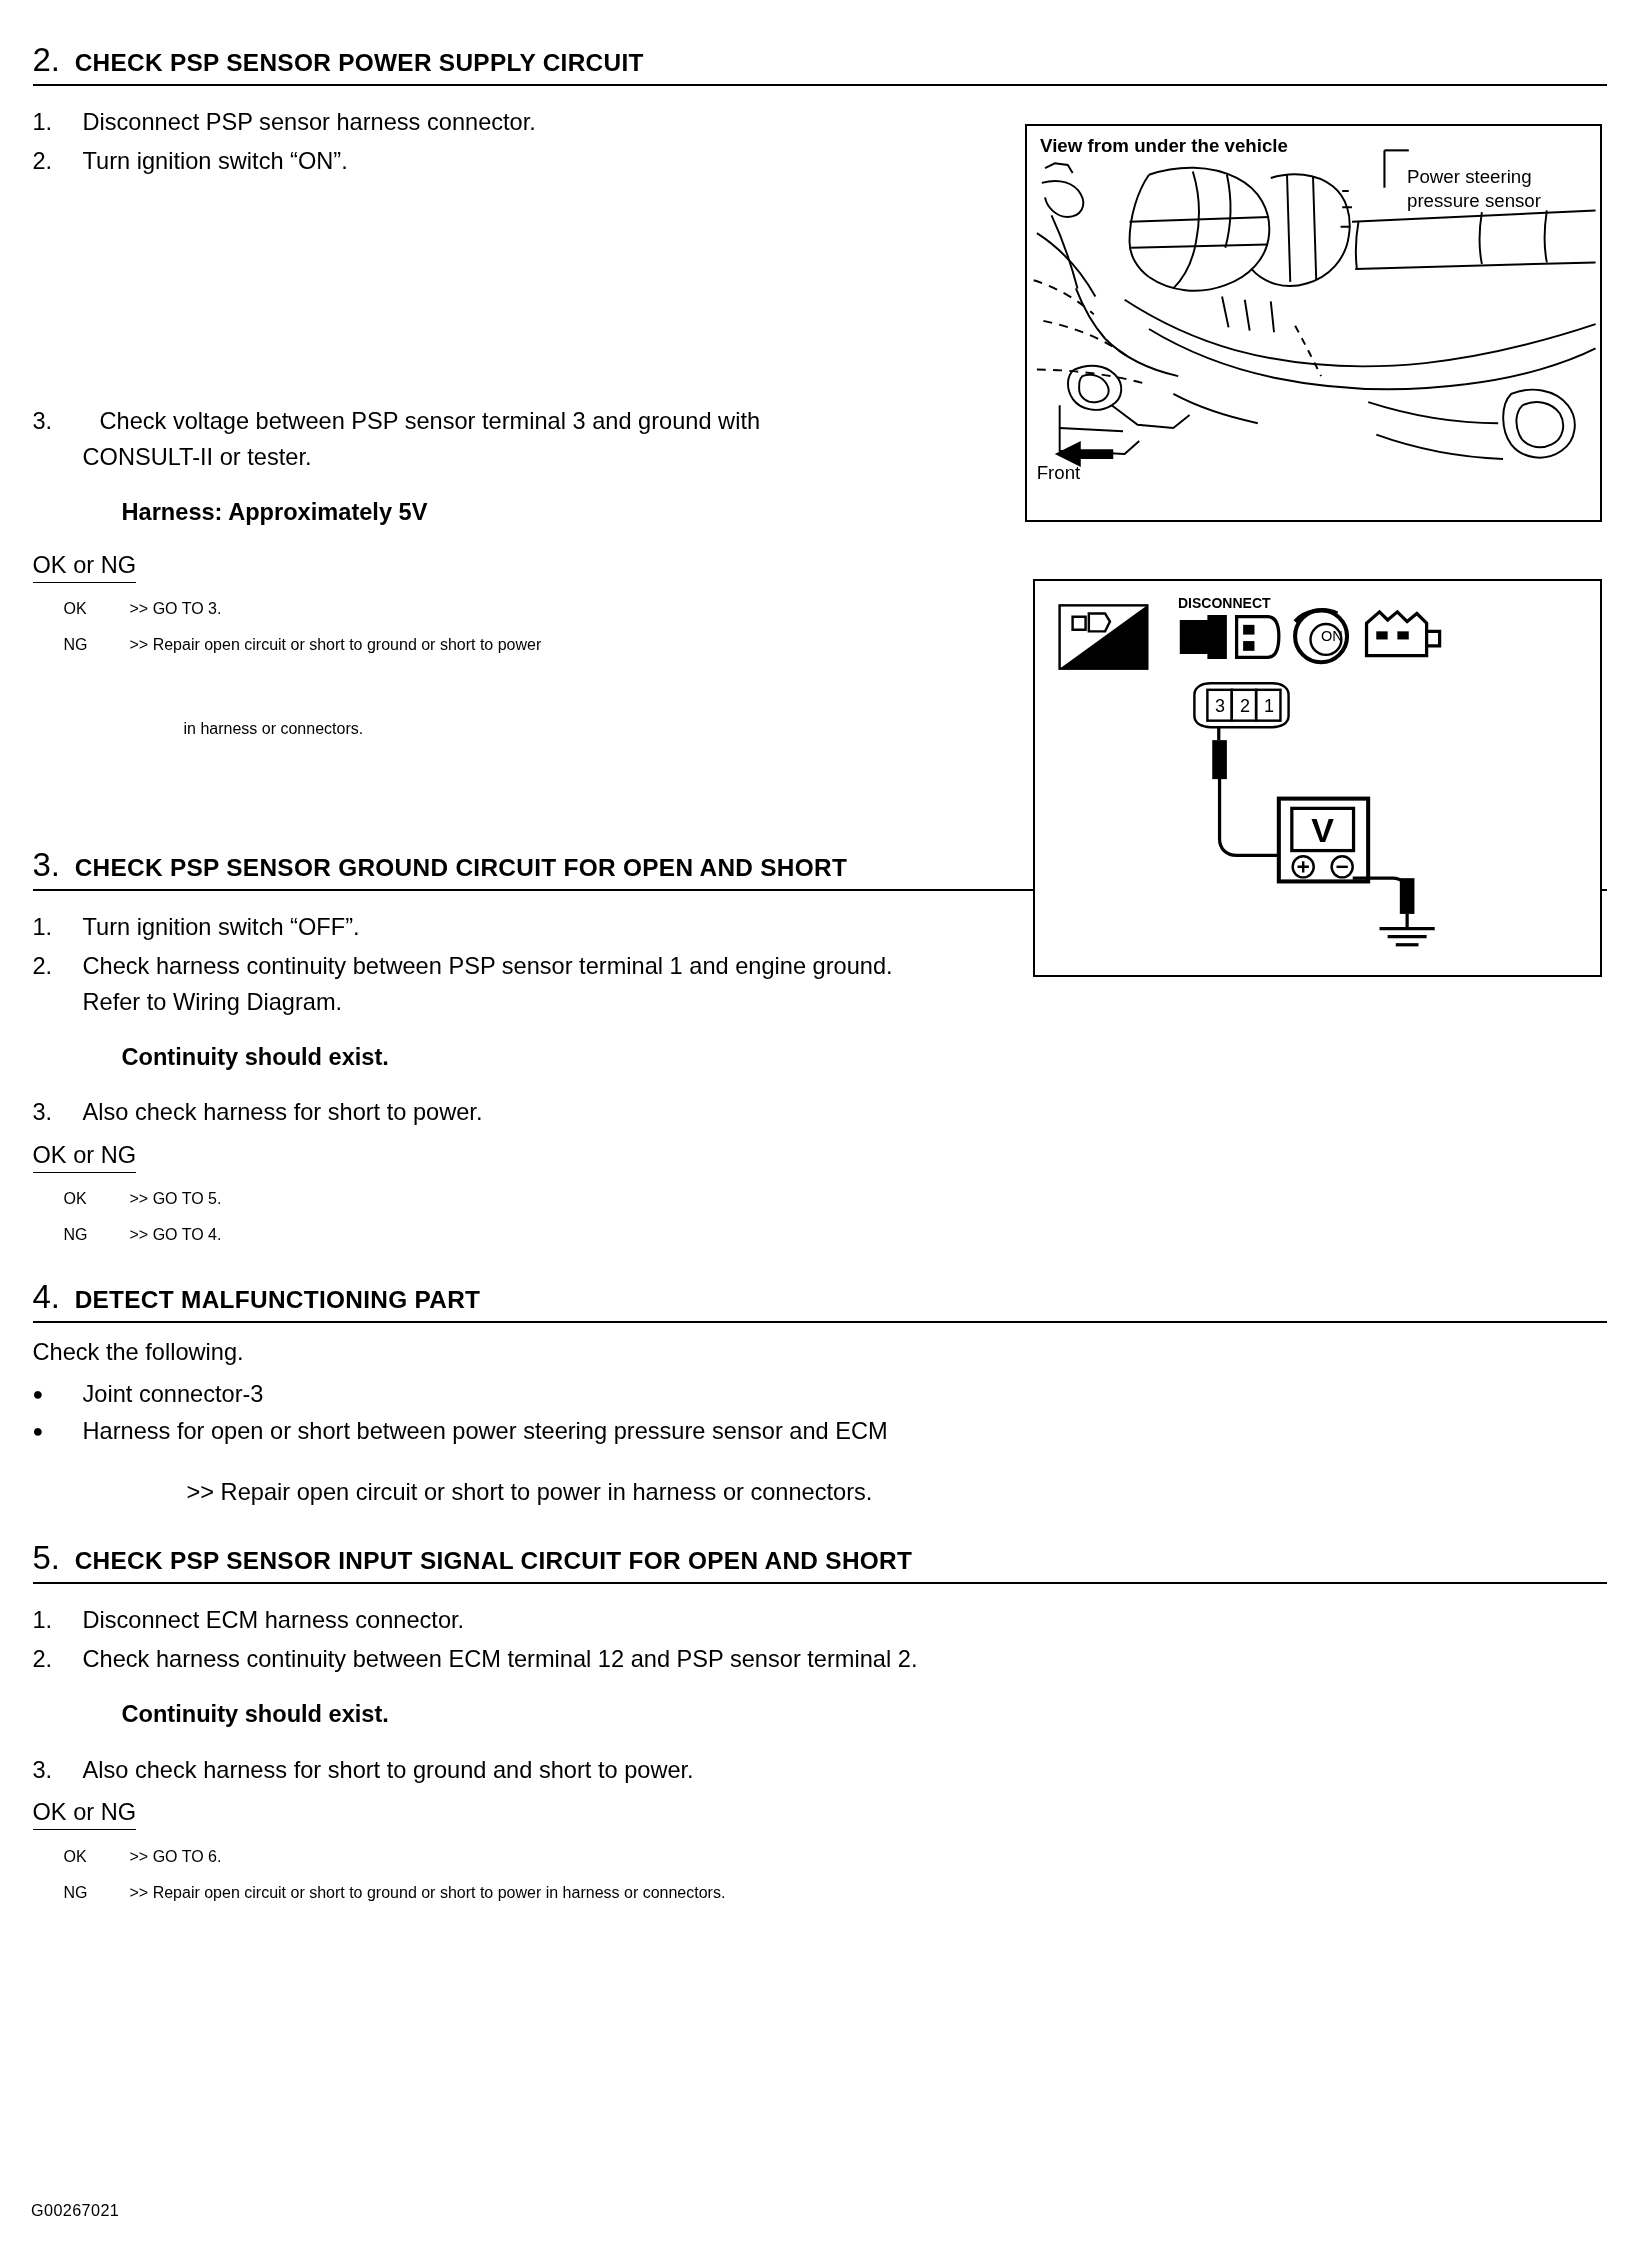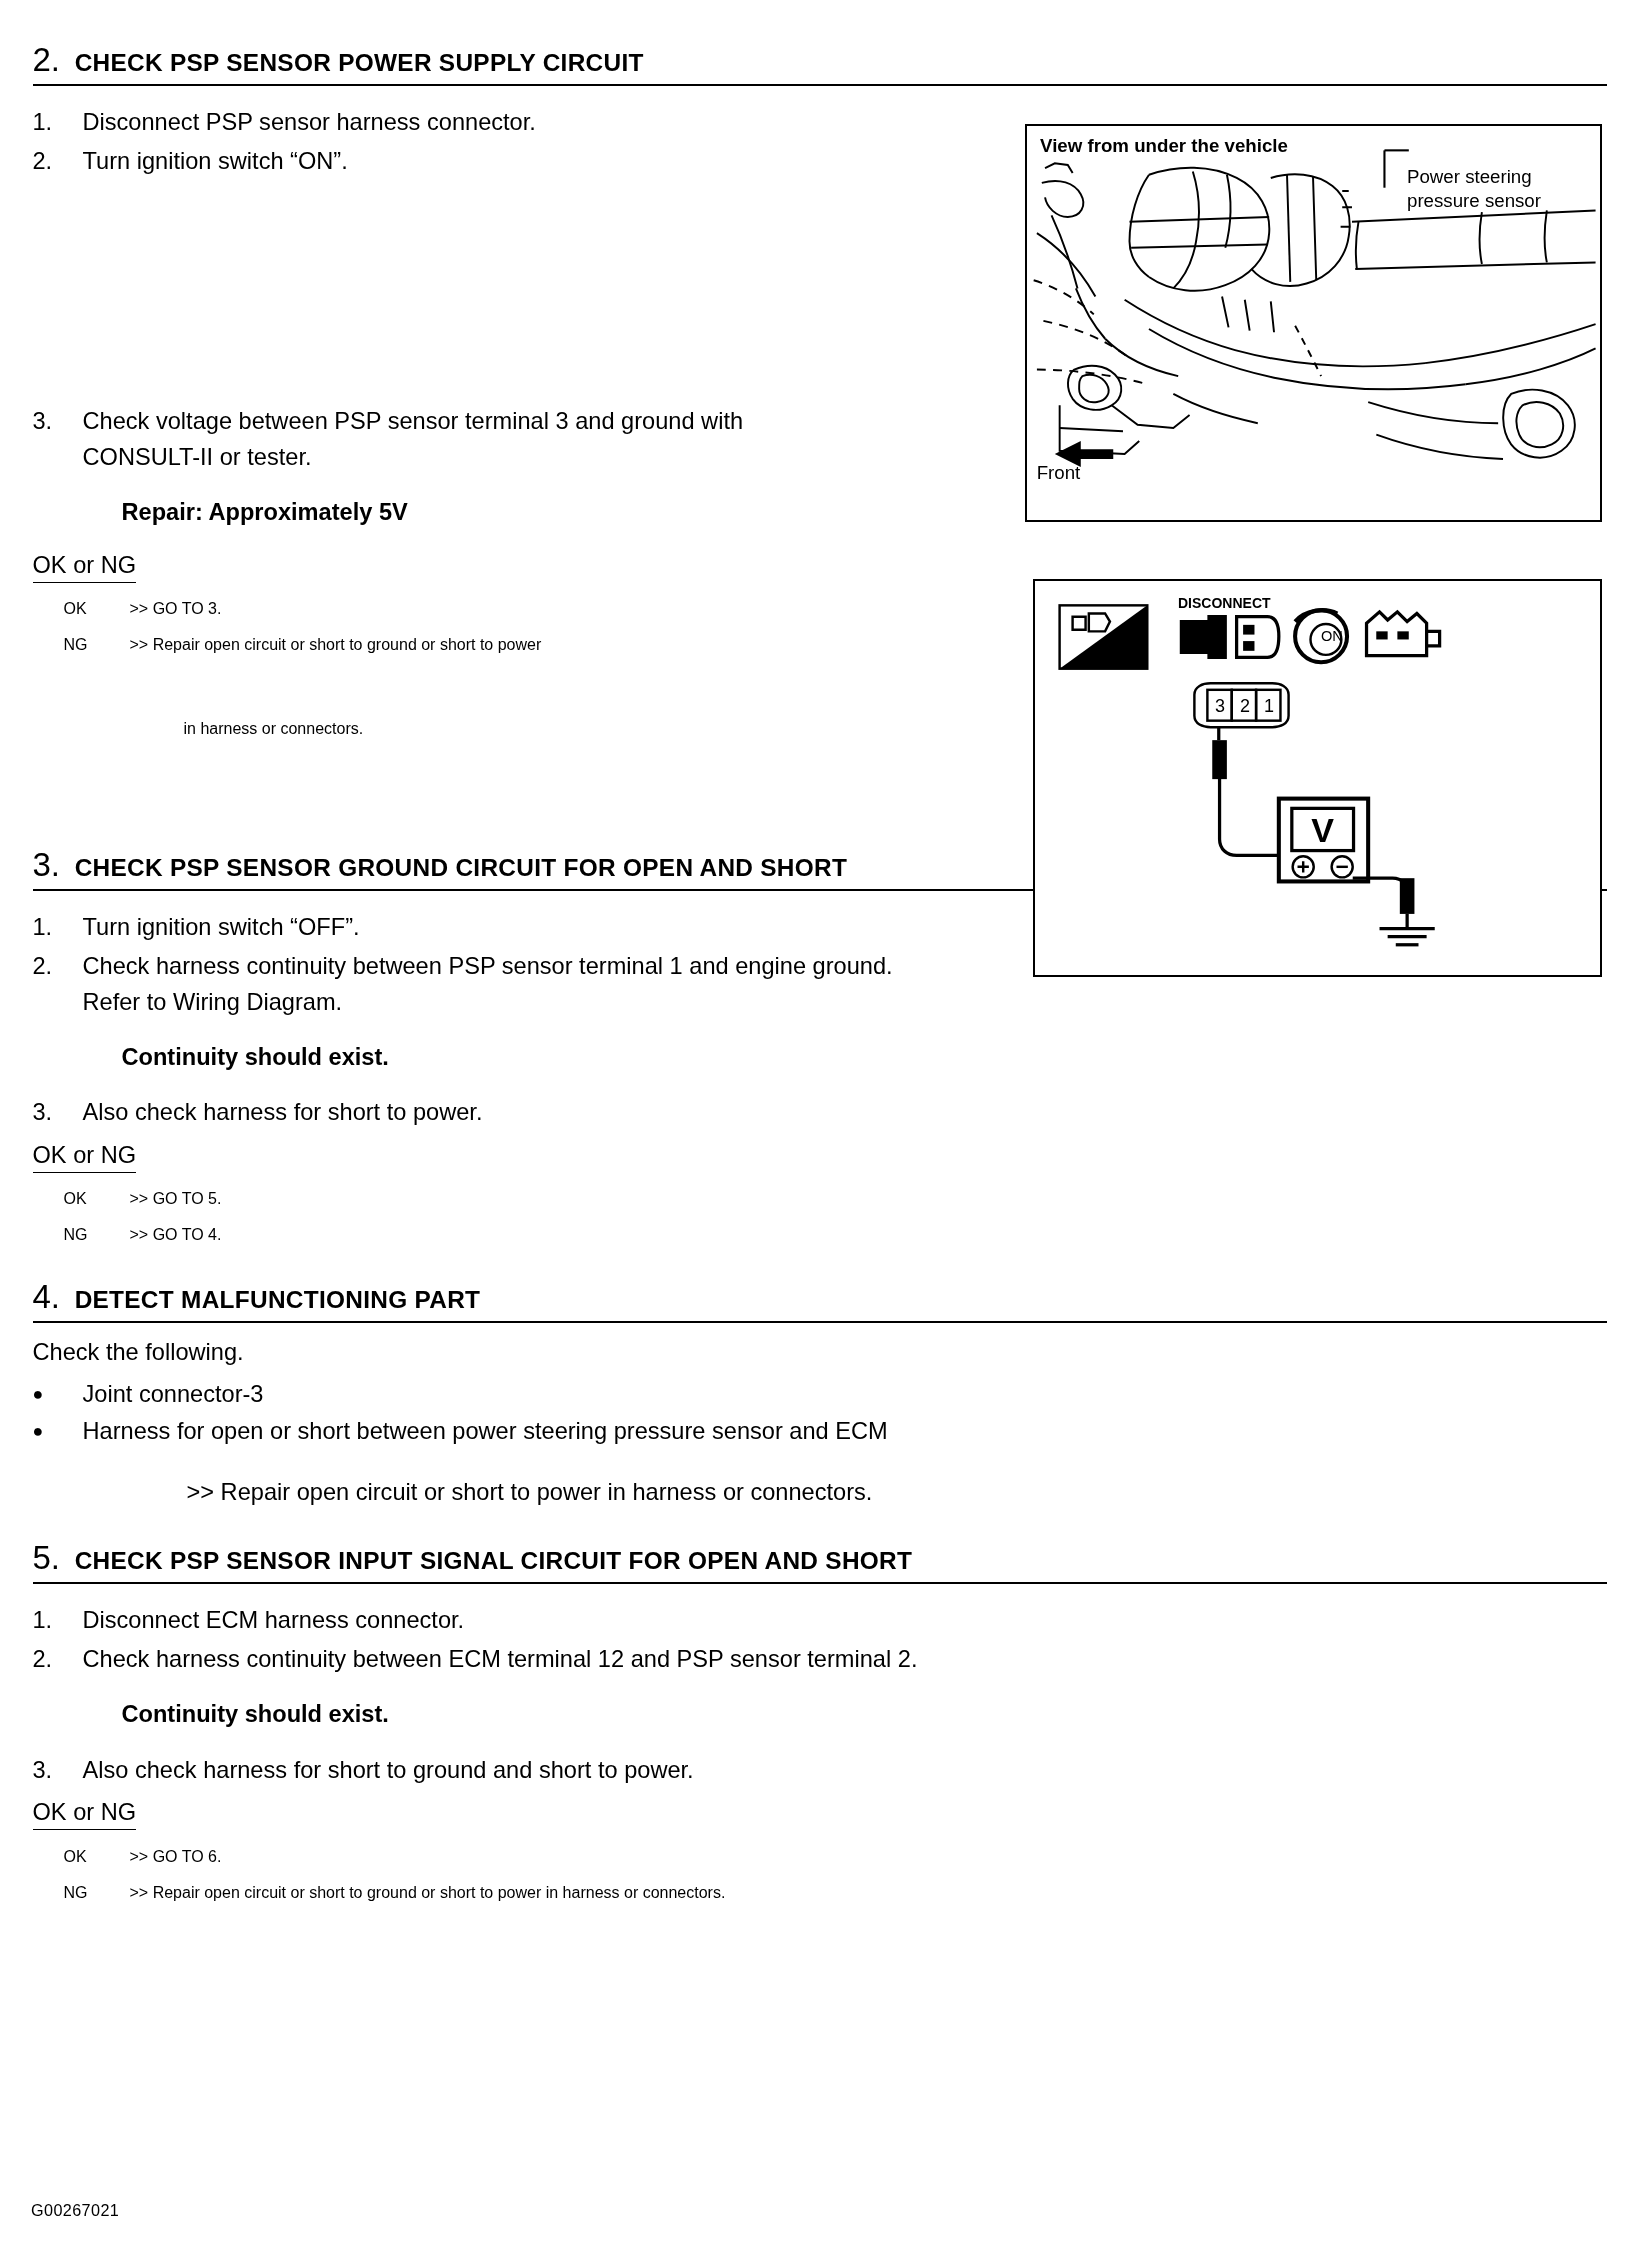--- a/index.html
+++ b/index.html
@@ -202,27 +202,27 @@
           <span class="txt">Turn ignition switch “ON”.</span>
         </div>
       </div>
 
       <div style="height:221px;"></div>
 
       <div class="num-list" style="margin-top:0;">
         <div class="num-item">
           <span class="n">3.</span>
           <span class="txt">
-            <span class="sub-line" style="max-width:983px;">Check voltage between PSP sensor terminal 3 and ground with</span>
+            <span class="sub-line" style="max-width:983px;margin-left:17px;">Check voltage between PSP sensor terminal 3 and ground with</span>
             <span class="sub-line">CONSULT-II or tester.</span>
           </span>
         </div>
       </div>
 
-      <div class="bold-indent">Repair: Approximately 5V</div>
+      <div class="bold-indent">Harness: Approximately 5V</div>
 
       <div>
         <span class="okorng">OK or NG</span>
       </div>
 
       <div class="result-list">
         <div class="result-row">
           <span class="lab">OK</span>
           <span class="val">&gt;&gt; GO TO 3.</span>
         </div>

